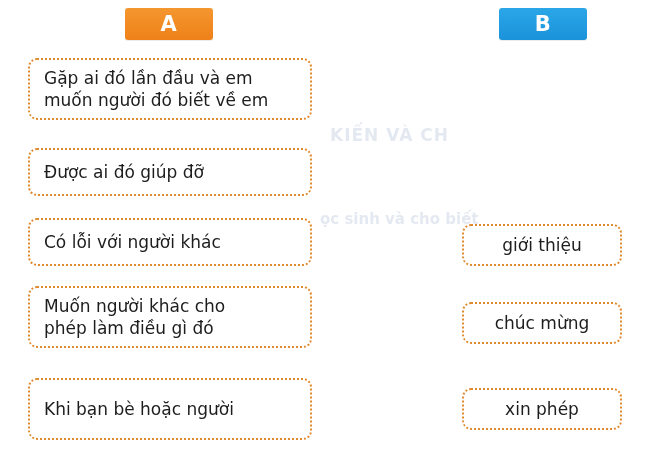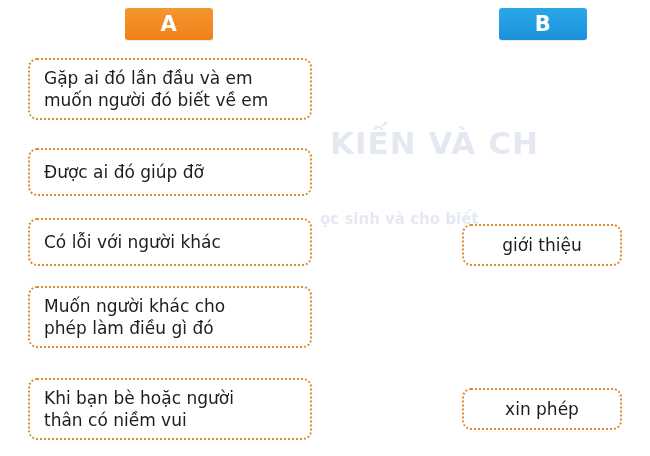--- a/index.html
+++ b/index.html
@@ -27,21 +27,21 @@
     color: #cfd8e6;
     opacity: 0.55;
     font-weight: bold;
     white-space: nowrap;
     pointer-events: none;
     user-select: none;
   }
   .ghost-title {
     top: 125px;
     left: 330px;
-    font-size: 31px;
+    font-size: 17px;
     letter-spacing: 1px;
   }
   .ghost-sub {
     top: 210px;
     left: 320px;
     font-size: 15px;
     font-weight: bold;
   }
 
   
@@ -145,24 +145,26 @@
   </div>
   <div class="box col-a-box" id="a3">
     <span>
       <span>Muốn người khác cho</span>
       <span>phép làm điều gì đó</span>
     </span>
   </div>
   <div class="box col-a-box" id="a4">
     <span>
       <span>Khi bạn bè hoặc người</span>
-      <span>thân có niềm vui</span>
     </span>
   </div>
 
   <div class="box col-b-box" id="b2">
     <span>giới thiệu</span>
+  </div>
+  <div class="box col-b-box" id="b3">
+    <span>chúc mừng</span>
   </div>
   <div class="box col-b-box" id="b4">
     <span>xin phép</span>
   </div>
 
 </div>
 
 </body></html>

